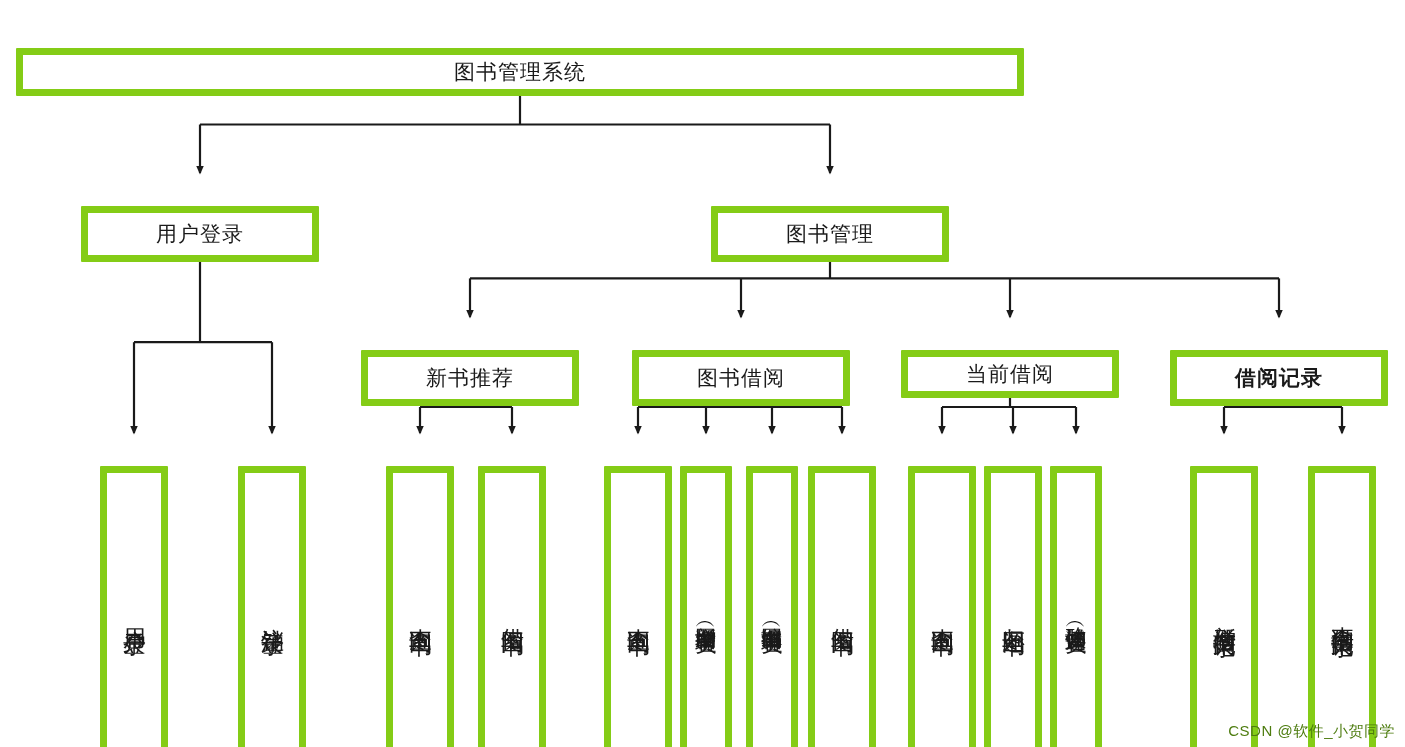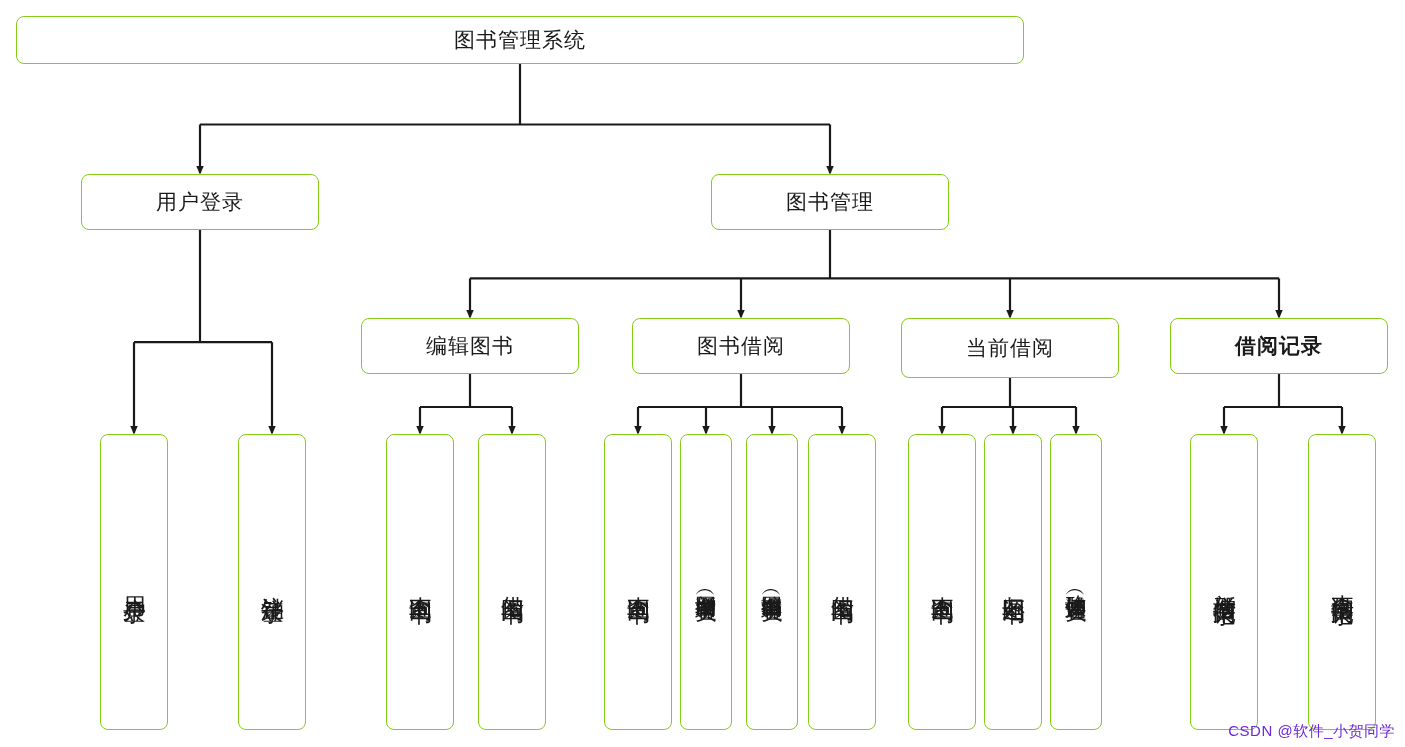--- a/index.html
+++ b/index.html
@@ -22,27 +22,28 @@
     position: absolute;
     left: 0;
     top: 0;
     width: 1405px;
     height: 747px;
     pointer-events: none;
   }
   .node {
     position: absolute;
     box-sizing: border-box;
-    border: 1px solid #84cc16;
+    border: 7px solid #84cc16;
     background: #ffffff;
     display: flex;
     align-items: center;
     justify-content: center;
     text-align: center;
-    border-radius: 8px;
+    border-radius: 1px;
+    margin-top: 32px;
   }
   .node .label {
     display: block;
     line-height: 1.18;
     letter-spacing: 1px;
   }
   .node.horiz .label {
     font-size: 21px;
   }
   .node.vert {
@@ -58,21 +59,21 @@
   }
   .node.vert.narrow .label {
     font-size: 21px;
     letter-spacing: 1px;
   }
   .watermark {
     position: absolute;
     right: 10px;
     bottom: 6px;
     font-size: 15px;
-    color: #6d28d9;
+    color: #4d7c0f;
     letter-spacing: 0.5px;
     white-space: nowrap;
   }
 </style>
 </head>
 <body>
 
 <div id="stage">
   <svg id="edges" viewBox="0 0 1405 747">
     <defs>
@@ -121,26 +122,26 @@
       <div class="node horiz" style="left: 16px; top: 16px; width: 1008px; height: 48px;">
         <span class="label">图书管理系统</span>
       </div>
       <div class="node horiz" style="left: 81px; top: 174px; width: 238px; height: 56px;">
         <span class="label">用户登录</span>
       </div>
       <div class="node horiz" style="left: 711px; top: 174px; width: 238px; height: 56px; justify-content: center;">
         <span class="label">图书管理</span>
       </div>
       <div class="node horiz" style="left: 361px; top: 318px; width: 218px; height: 56px;">
-        <span class="label">编辑图书</span>
+        <span class="label">新书推荐</span>
       </div>
       <div class="node horiz" style="left: 632px; top: 318px; width: 218px; height: 56px; text-align: right;">
         <span class="label">图书借阅</span>
       </div>
-      <div class="node horiz" style="left: 901px; top: 318px; width: 218px; height: 60px;">
+      <div class="node horiz" style="left: 901px; top: 318px; width: 218px; height: 48px;">
         <span class="label">当前借阅</span>
       </div>
       <div class="node horiz" style="left: 1170px; top: 318px; width: 218px; height: 56px; font-weight: bold;">
         <span class="label">借阅记录</span>
       </div>
       <div class="node vert" style="left: 100px; top: 434px; width: 68px; height: 296px;">
         <span class="label">用户登录</span>
       </div>
       <div class="node vert" style="left: 238px; top: 434px; width: 68px; height: 296px;">
         <span class="label">注销登录</span>

